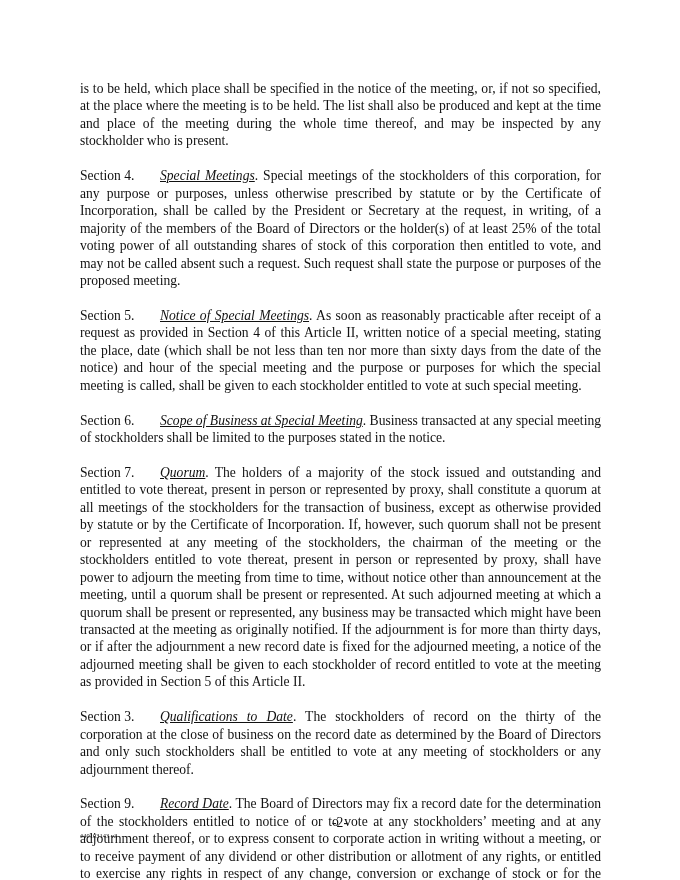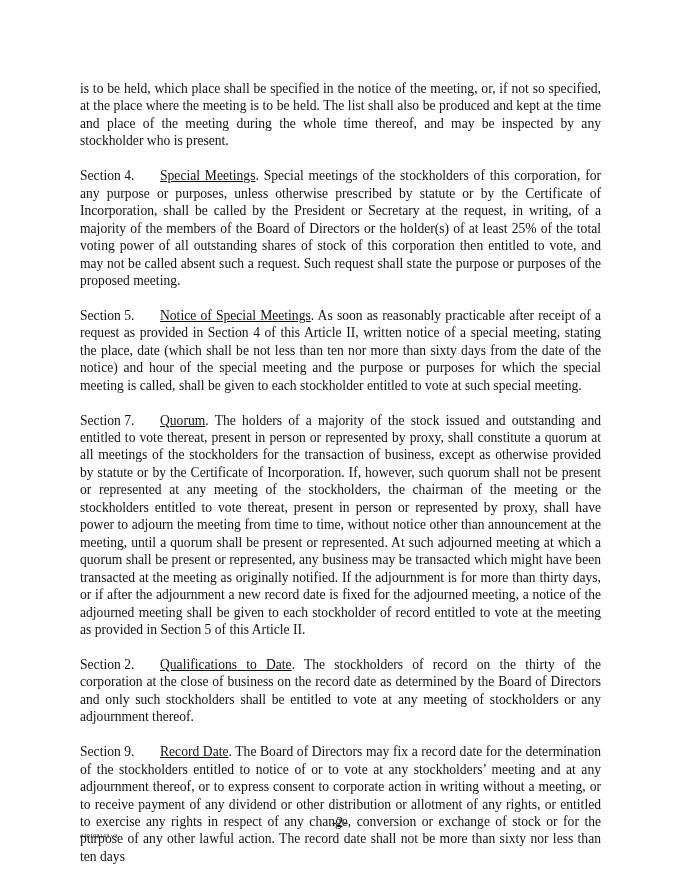--- a/index.html
+++ b/index.html
@@ -8,21 +8,21 @@
     position: absolute; left: 0; top: 0; width: 680px; height: 692px; background: #fff;
   }
   .body-text {
     position: absolute; left: 80px; top: 80px; width: 521px;
     font-family: "Liberation Serif", "DejaVu Serif", serif;
     font-size: 13.6px; line-height: 17.45px; color: #111;
     text-align: justify;
   }
   .para { margin: 0 0 17.45px 0; }
   .sec-label { display: inline-block; width: 80px; }
-  .sec-title { text-decoration: underline; }
+  .sec-title { text-decoration: underline; font-style: italic; }
   .page-num {
     position: absolute; left: 0; width: 680px; top: 815px; text-align: center;
     font-family: "Liberation Serif", "DejaVu Serif", serif; font-size: 13.6px; color: #111;
   }
   .doc-id {
     position: absolute; left: 80px; top: 832px;
     font-family: "Liberation Serif", "DejaVu Serif", serif; font-size: 6.5px; color: #111;
   }
 </style>
 </head>
@@ -33,27 +33,30 @@
     <p class="para">is to be held, which place shall be specified in the notice of the meeting, or, if not so specified, at the place where the meeting is to be held.  The list shall also be produced and kept at the time and place of the meeting during the whole time thereof, and may be inspected by any stockholder who is present.</p>
 
     <p class="para">
       <span class="sec-label">Section 4.</span><span class="sec-title">Special Meetings</span><span>.  Special meetings of the stockholders of this corporation, for any purpose or purposes, unless otherwise prescribed by statute or by the Certificate of Incorporation, shall be called by the President or Secretary at the request, in writing, of a majority of the members of the Board of Directors or the holder(s) of at least 25% of the total voting power of all outstanding shares of stock of this corporation then entitled to vote, and may not be called absent such a request.  Such request shall state the purpose or purposes of the proposed meeting.</span>
     </p>
 
     <p class="para">
       <span class="sec-label">Section 5.</span><span class="sec-title">Notice of Special Meetings</span><span>.  As soon as reasonably practicable after receipt of a request as provided in Section 4 of this Article II, written notice of a special meeting, stating the place, date (which shall be not less than ten nor more than sixty days from the date of the notice) and hour of the special meeting and the purpose or purposes for which the special meeting is called, shall be given to each stockholder entitled to vote at such special meeting.</span>
     </p>
 
+    <p class="para">
+      <span class="sec-label">Section 6.</span><span class="sec-title">Scope of Business at Special Meeting</span><span>.  Business transacted at any special meeting of stockholders shall be limited to the purposes stated in the notice.</span>
+    </p>
 
     <p class="para">
       <span class="sec-label">Section 7.</span><span class="sec-title">Quorum</span><span>.  The holders of a majority of the stock issued and outstanding and entitled to vote thereat, present in person or represented by proxy, shall constitute a quorum at all meetings of the stockholders for the transaction of business, except as otherwise provided by statute or by the Certificate of Incorporation.  If, however, such quorum shall not be present or represented at any meeting of the stockholders, the chairman of the meeting or the stockholders entitled to vote thereat, present in person or represented by proxy, shall have power to adjourn the meeting from time to time, without notice other than announcement at the meeting, until a quorum shall be present or represented.  At such adjourned meeting at which a quorum shall be present or represented, any business may be transacted which might have been transacted at the meeting as originally notified.  If the adjournment is for more than thirty days, or if after the adjournment a new record date is fixed for the adjourned meeting, a notice of the adjourned meeting shall be given to each stockholder of record entitled to vote at the meeting as provided in Section 5 of this Article II.</span>
     </p>
 
     <p class="para">
-      <span class="sec-label">Section 2.</span><span class="sec-title">Qualifications to Date</span><span>.  The stockholders of record on the thirty of the corporation at the close of business on the record date as determined by the Board of Directors and only such stockholders shall be entitled to vote at any meeting of stockholders or any adjournment thereof.</span>
+      <span class="sec-label">Section 3.</span><span class="sec-title">Qualifications to Date</span><span>.  The stockholders of record on the thirty of the corporation at the close of business on the record date as determined by the Board of Directors and only such stockholders shall be entitled to vote at any meeting of stockholders or any adjournment thereof.</span>
     </p>
 
     <p class="para">
       <span class="sec-label">Section 9.</span><span class="sec-title">Record Date</span><span>.  The Board of Directors may fix a record date for the determination of the stockholders entitled to notice of or to vote at any stockholders’ meeting and at any adjournment thereof, or to express consent to corporate action in writing without a meeting, or to receive payment of any dividend or other distribution or allotment of any rights, or entitled to exercise any rights in respect of any change, conversion or exchange of stock or for the purpose of any other lawful action.  The record date shall not be more than sixty nor less than ten days</span>
     </p>
   </div>
 
   <div class="page-num">-2-</div>
   <div class="doc-id">#40103143 v3</div>
 </div>

